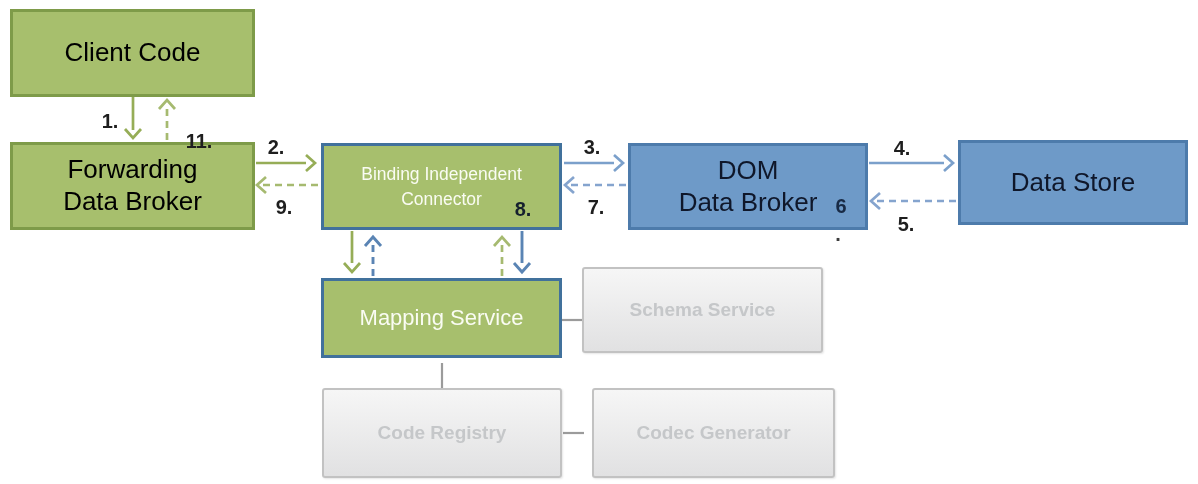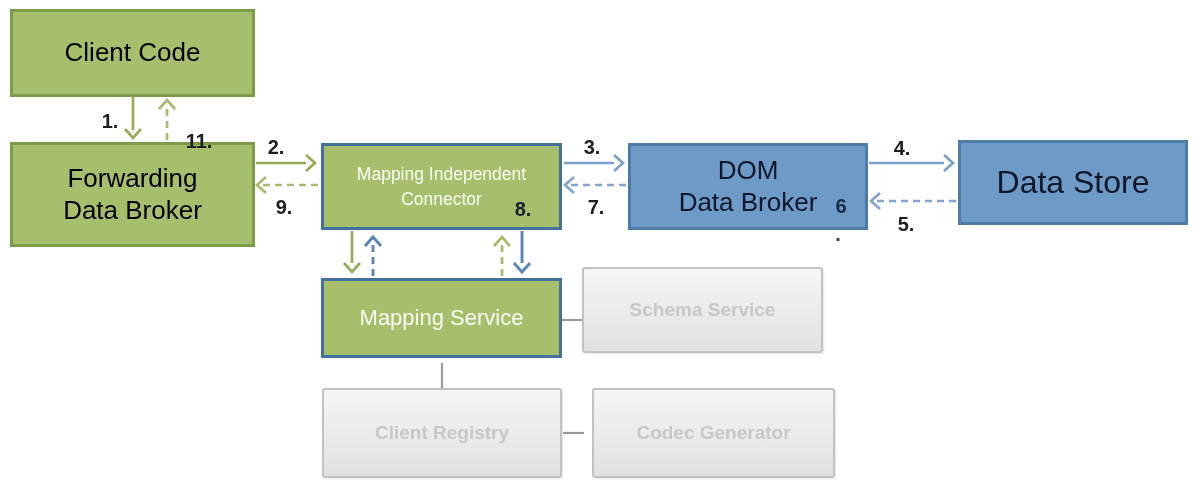--- a/index.html
+++ b/index.html
@@ -15,24 +15,24 @@
   .box-green  { background:#a7bf6d; border:3px solid #7e9b49; color:#000000; }
   .box-green-steel { background:#a7bf6d; border:3px solid #41719c; color:#fafcf3; }
   .box-blue   { background:#6e9ac8; border:3px solid #4d7bab; color:#0f172a; }
   .box-gray   {
     background:linear-gradient(#f6f6f6, #e1e1e2);
     border:2px solid #c2c2c2; border-radius:3px;
     color:#c5c7c9; font-weight:bold;
     box-shadow:1px 1px 2px rgba(0,0,0,0.10);
   }
   #box-client-code        { left:10px;  top:9px;   width:245px; height:88px; font-size:26px; }
-  #box-fdb                { left:10px;  top:142px; width:245px; height:105px; font-size:26px; }
+  #box-fdb                { left:10px;  top:142px; width:245px; height:88px; font-size:26px; }
   #box-bic                { left:321px; top:143px; width:241px; height:87px; font-size:17.5px; line-height:1.4; }
   #box-ddb                { left:628px; top:143px; width:240px; height:87px; font-size:26px; }
-  #box-data-store         { left:958px; top:140px; width:230px; height:85px; font-size:32px; }
+  #box-data-store         { left:958px; top:140px; width:230px; height:85px; font-size:26px; }
   #box-mapping-service    { left:321px; top:278px; width:241px; height:80px; font-size:22px; }
   #box-schema-service     { left:582px; top:267px; width:241px; height:86px; font-size:19px; }
   #box-codec-registry     { left:322px; top:388px; width:240px; height:90px; font-size:19px; }
   #box-codec-generator    { left:582px; top:388px; width:243px; height:90px; font-size:19px;margin-left:10px; }
 
   .num {
     position:absolute; transform:translate(-50%,-50%);
     font-size:20px; font-weight:700; color:#1e1e1e; line-height:1;
   }
   #num-1  { left:110px; top:121px; }
@@ -123,38 +123,38 @@
   </svg>
 
   <div id="box-client-code" class="box box-green">
     <span>Client Code</span>
   </div>
   <div id="box-fdb" class="box box-green">
     <span>Forwarding
 Data Broker</span>
   </div>
   <div id="box-bic" class="box box-green-steel">
-    <span>Mapping Independent
+    <span>Binding Independent
 Connector</span>
   </div>
   <div id="box-ddb" class="box box-blue">
     <span>DOM
 Data Broker</span>
   </div>
   <div id="box-data-store" class="box box-blue">
     <span>Data Store</span>
   </div>
   <div id="box-mapping-service" class="box box-green-steel">
     <span>Mapping Service</span>
   </div>
   <div id="box-schema-service" class="box box-gray">
     <span>Schema Service</span>
   </div>
   <div id="box-codec-registry" class="box box-gray">
-    <span>Client Registry</span>
+    <span>Code Registry</span>
   </div>
   <div id="box-codec-generator" class="box box-gray">
     <span>Codec Generator</span>
   </div>
 
   <span id="num-1" class="num">1.</span>
   <span id="num-11" class="num">11.</span>
   <span id="num-2" class="num">2.</span>
   <span id="num-9" class="num">9.</span>
   <span id="num-3" class="num">3.</span>

